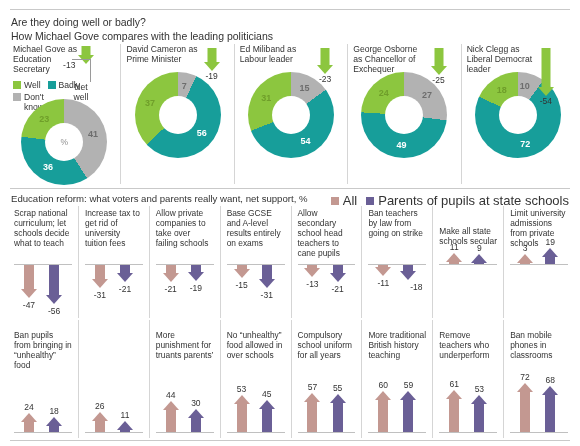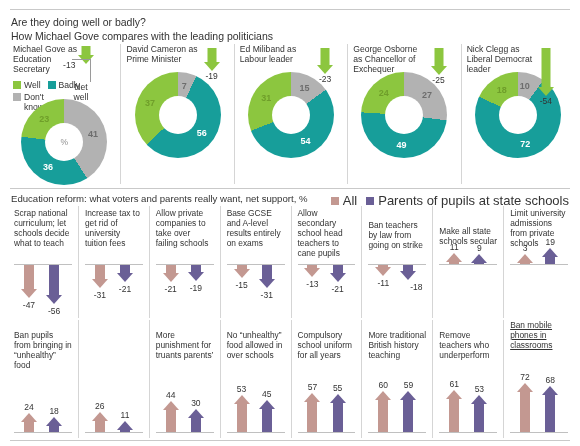--- a/index.html
+++ b/index.html
@@ -232,21 +232,21 @@
         <span class="tip" style="top:3.1100000000000003px;border-left:8.5px solid transparent;border-right:8.5px solid transparent;border-top:9px solid #c39891"></span>
       </div>
       <div class="bnum" style="left: calc(30% - 14px); width: 28px; top: 73.11px;">-13</div>
       <div class="bar" style="left: calc(66% - 8.5px); width: 17px; height: 17.07px; top: 59px;">
         <span class="stem" style="top:0;width:10px;height:8.07px;background:#6a5f96"></span>
         <span class="tip" style="top:8.07px;border-left:8.5px solid transparent;border-right:8.5px solid transparent;border-top:9px solid #6a5f96"></span>
       </div>
       <div class="bnum" style="left: calc(66% - 14px); width: 28px; top: 78.07px;">-21</div>
     </div>
     <div class="bcell">
-      <div class="btitle" style="margin-top: 14px;">Ban teachers by law from going on strike</div>
+      <div class="btitle" style="margin-top: 2px;">Ban teachers by law from going on strike</div>
       <div class="axis" style="top: 58px;"></div>
       <div class="bar" style="left: calc(30% - 8.5px); width: 17px; height: 10.87px; top: 59px;">
         <span class="stem" style="top:0;width:10px;height:1.87px;background:#c39891"></span>
         <span class="tip" style="top:1.87px;border-left:8.5px solid transparent;border-right:8.5px solid transparent;border-top:9px solid #c39891"></span>
       </div>
       <div class="bnum" style="left: calc(30% - 14px); width: 28px; top: 71.87px;">-11</div>
       <div class="bar" style="left: calc(66% - 8.5px); width: 17px; height: 15.21px; top: 59px;">
         <span class="stem" style="top:0;width:10px;height:6.21px;background:#6a5f96"></span>
         <span class="tip" style="top:6.21px;border-left:8.5px solid transparent;border-right:8.5px solid transparent;border-top:9px solid #6a5f96"></span>
       </div>
@@ -373,21 +373,21 @@
         <span class="stem" style="top:9px;width:10px;height:32.87px;background:#c39891"></span>
       </div>
       <div class="bnum" style="left: calc(30% - 14px); width: 28px; top: 59.13px;">61</div>
       <div class="bar" style="left: calc(66% - 8.5px); width: 17px; height: 36.91px; top: 75.09px;">
         <span class="tip" style="top:0;border-left:8.5px solid transparent;border-right:8.5px solid transparent;border-bottom:9px solid #6a5f96"></span>
         <span class="stem" style="top:9px;width:10px;height:27.91px;background:#6a5f96"></span>
       </div>
       <div class="bnum" style="left: calc(66% - 14px); width: 28px; top: 64.09px;">53</div>
     </div>
     <div class="bcell">
-      <div class="btitle" style=" text-decoration: underline;">Ban mobile phones in classrooms</div>
+      <div class="btitle" style="margin-top: 10px;">Ban mobile phones in classrooms</div>
       <div class="axis" style="top: 112px;"></div>
       <div class="bar" style="left: calc(30% - 8.5px); width: 17px; height: 48.69px; top: 63.31px;">
         <span class="tip" style="top:0;border-left:8.5px solid transparent;border-right:8.5px solid transparent;border-bottom:9px solid #c39891"></span>
         <span class="stem" style="top:9px;width:10px;height:39.69px;background:#c39891"></span>
       </div>
       <div class="bnum" style="left: calc(30% - 14px); width: 28px; top: 52.31px;">72</div>
       <div class="bar" style="left: calc(66% - 8.5px); width: 17px; height: 46.21px; top: 65.79px;">
         <span class="tip" style="top:0;border-left:8.5px solid transparent;border-right:8.5px solid transparent;border-bottom:9px solid #6a5f96"></span>
         <span class="stem" style="top:9px;width:10px;height:37.209999999999994px;background:#6a5f96"></span>
       </div>

